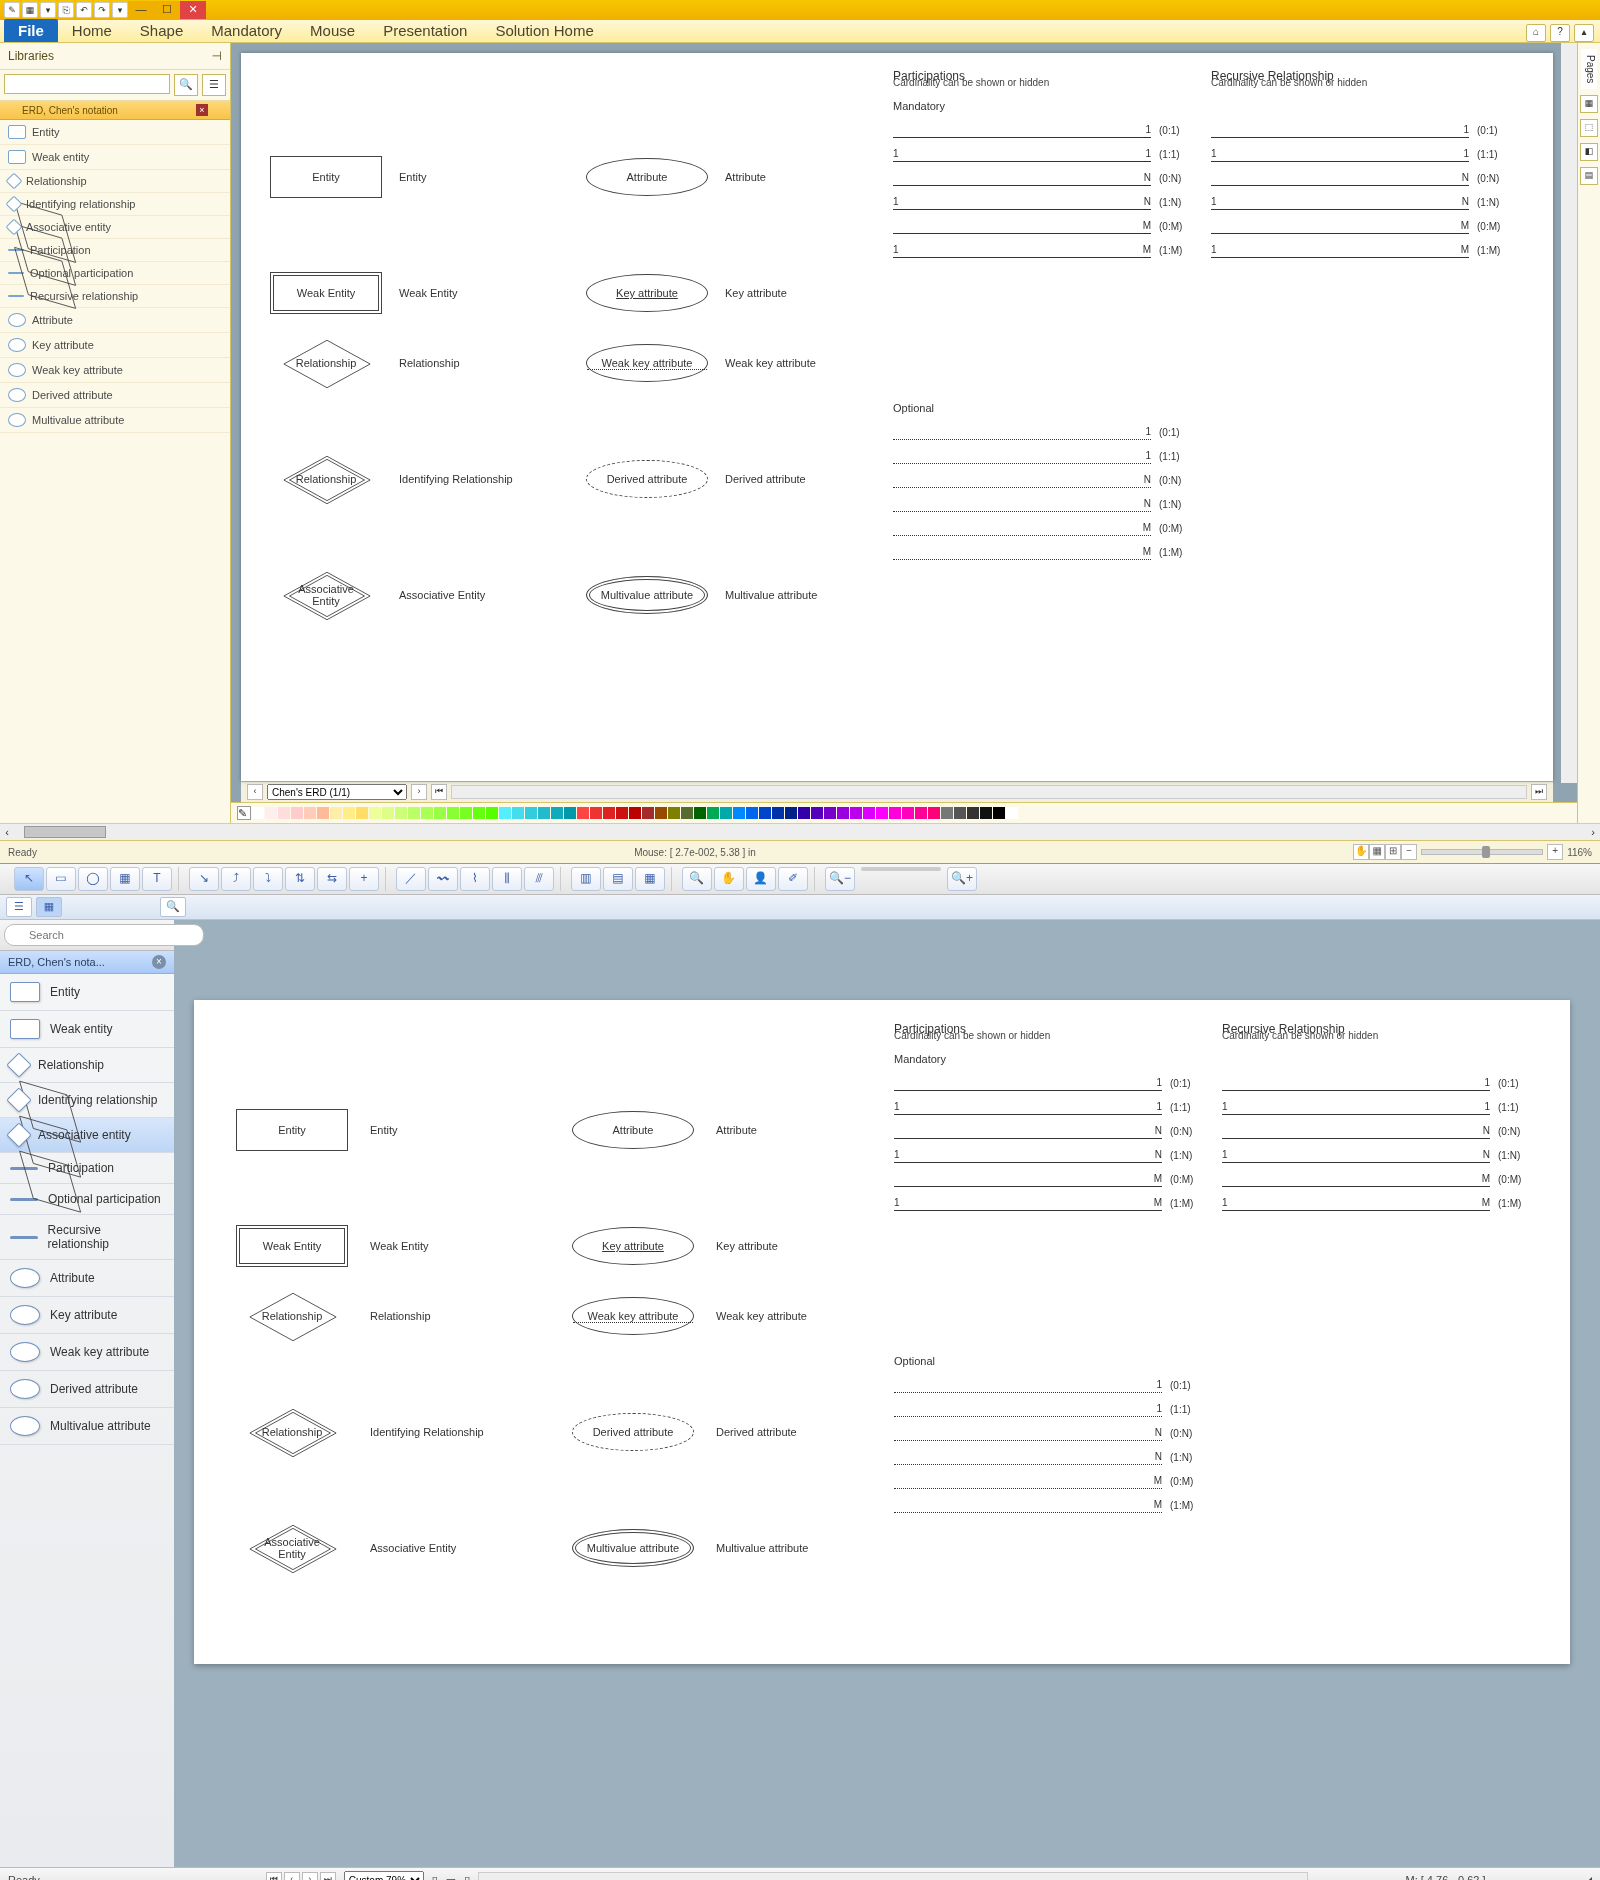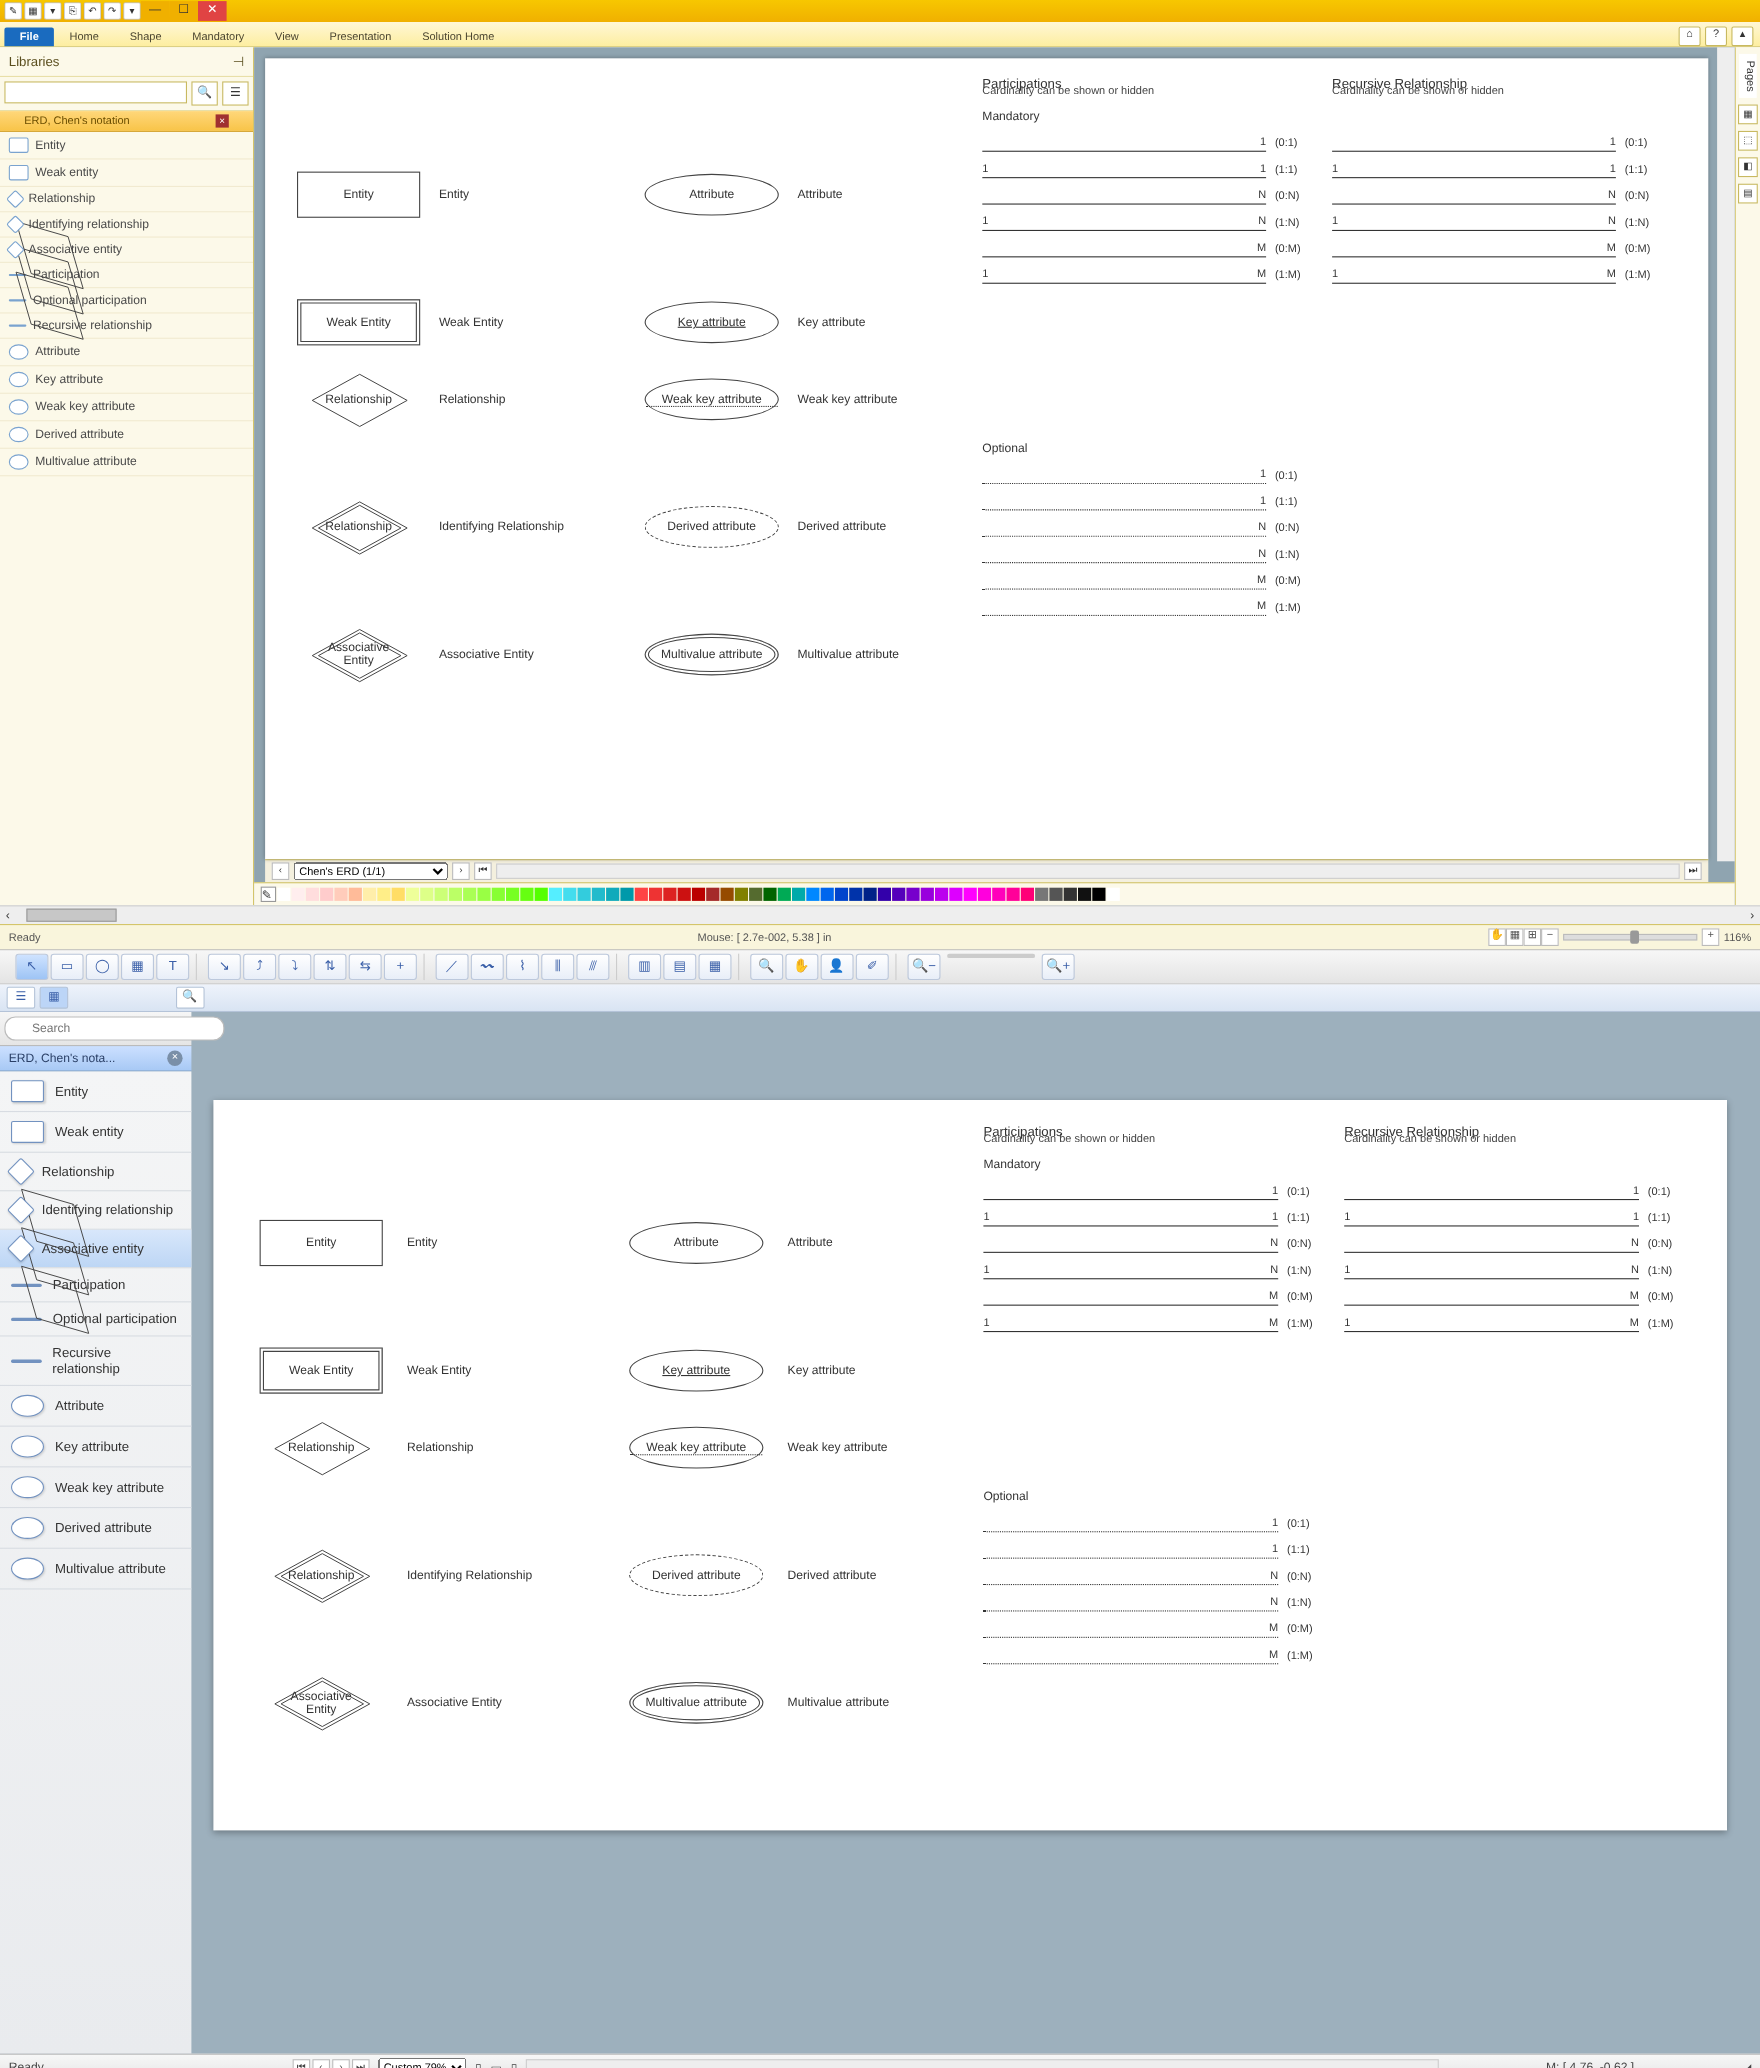--- a/index.html
+++ b/index.html
@@ -7,21 +7,21 @@
 .win-app{display:flex;flex-direction:column;border-bottom:1px solid #999}
 .titlebar{background:linear-gradient(#f7c700,#f0b000);height:20px;display:flex;align-items:center;padding:0 4px;font-size:11px}
 .titlebar .qat{display:flex;gap:2px;align-items:center}
 .qat span{width:14px;height:14px;display:inline-block;border:1px solid rgba(0,0,0,.2);background:#fff;border-radius:2px;font-size:9px;line-height:14px;text-align:center}
 .titlebar .title{flex:1;text-align:center;color:#333}
 .titlebar .winbtns{display:flex;gap:0}
 .winbtns span{width:26px;height:18px;text-align:center;line-height:16px;font-size:11px}
 .winbtns .close{background:#e04343;color:#fff}
 .winbtns .min,.winbtns .max{background:#f0b000}
 .ribbon{background:linear-gradient(#fff7d6,#fdeea0);height:22px;display:flex;align-items:flex-end;padding:0 4px;gap:0;border-bottom:1px solid #d4c56a}
-.ribbon .tab{padding:3px 14px;font-size:10px;color:#4b4530}
+.ribbon .tab{padding:3px 14px;font-size:15px;color:#4b4530}
 .ribbon .tab.file{background:#1a6bbf;color:#fff;font-weight:bold;border-radius:2px 2px 0 0}
 .ribbon .spacer{flex:1}
 .ribbon .rbtn{width:18px;height:16px;margin:0 2px;background:#fff;border:1px solid #c8b960;border-radius:2px;font-size:10px;text-align:center;line-height:14px}
 .workspace{display:flex;height:780px}
 .side{width:230px;background:#fcf9e9;border-right:1px solid #d4c56a;display:flex;flex-direction:column}
 .side-head{padding:6px 8px;font-size:12px;color:#5a4e1e;display:flex;justify-content:space-between;align-items:center;border-bottom:1px solid #e8dfa8}
 .side-search{display:flex;gap:4px;padding:4px;border-bottom:1px solid #e8dfa8}
 .side-search input{flex:1;height:18px;border:1px solid #c8b960;padding:0 4px;font-size:11px}
 .side-search .sbtn{width:22px;height:20px;border:1px solid #c8b960;background:#fff;text-align:center;line-height:18px;font-size:11px}
 .lib-title{background:linear-gradient(#ffd77a,#f8c448);padding:3px 22px;font-size:10px;color:#6b4e00;display:flex;justify-content:space-between;align-items:center;border-bottom:1px solid #d6a83a}
@@ -134,21 +134,21 @@
       <span class="min">—</span>
       <span class="max">☐</span>
       <span class="close">✕</span>
     </div>
   </div>
   <div class="ribbon">
     <div class="tab file">File</div>
     <div class="tab">Home</div>
     <div class="tab">Shape</div>
     <div class="tab">Mandatory</div>
-    <div class="tab">View</div>
+    <div class="tab">Mouse</div>
     <div class="tab">Presentation</div>
     <div class="tab">Solution Home</div>
     <div class="spacer"></div>
     <div class="rbtn">⌂</div>
     <div class="rbtn">?</div>
     <div class="rbtn">▴</div>
   </div>
   <div class="workspace">
     <div class="side">
       <div class="side-head">

